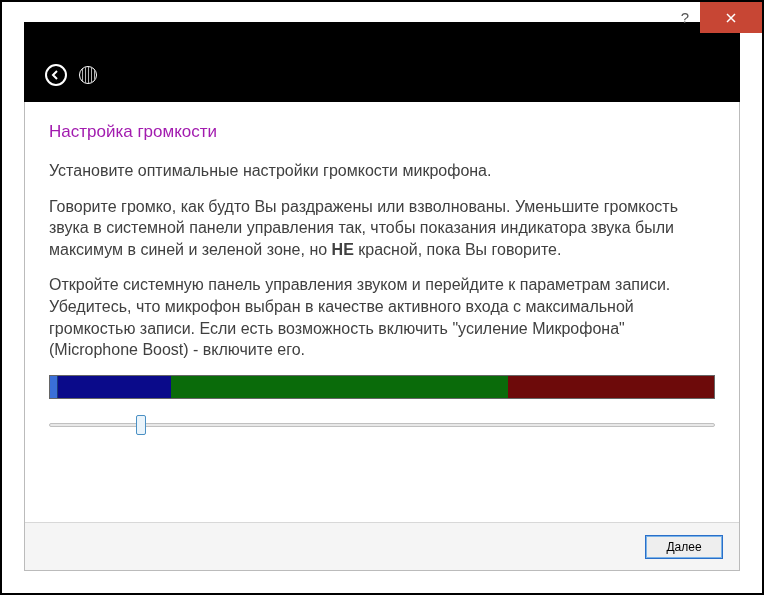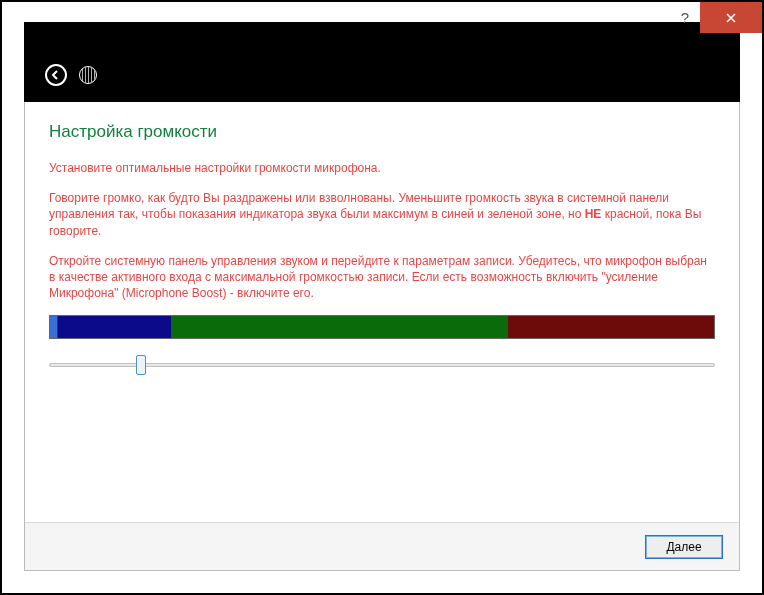--- a/index.html
+++ b/index.html
@@ -104,28 +104,28 @@
     background: #fff;
     border: 1px solid #bbb;
     border-top: none;
   }
   .content {
     padding: 20px 24px 0 24px;
   }
   h1 {
     font-size: 17px;
     font-weight: 400;
-    color: #15803d;
+    color: #a21caf;
     margin: 0 0 18px 0;
   }
   p {
     margin: 0 0 14px 0;
     line-height: 1.35;
-    font-size: 12px;
-    color: #ef4444;
+    font-size: 16px;
+    color: #404040;
   }
   .bold { font-weight: 700; }
   .vu-meter {
     display: flex;
     height: 24px;
     width: 100%;
     border: 1px solid #666;
     margin: 2px 0 14px 0;
   }
   .vu-cursor {

